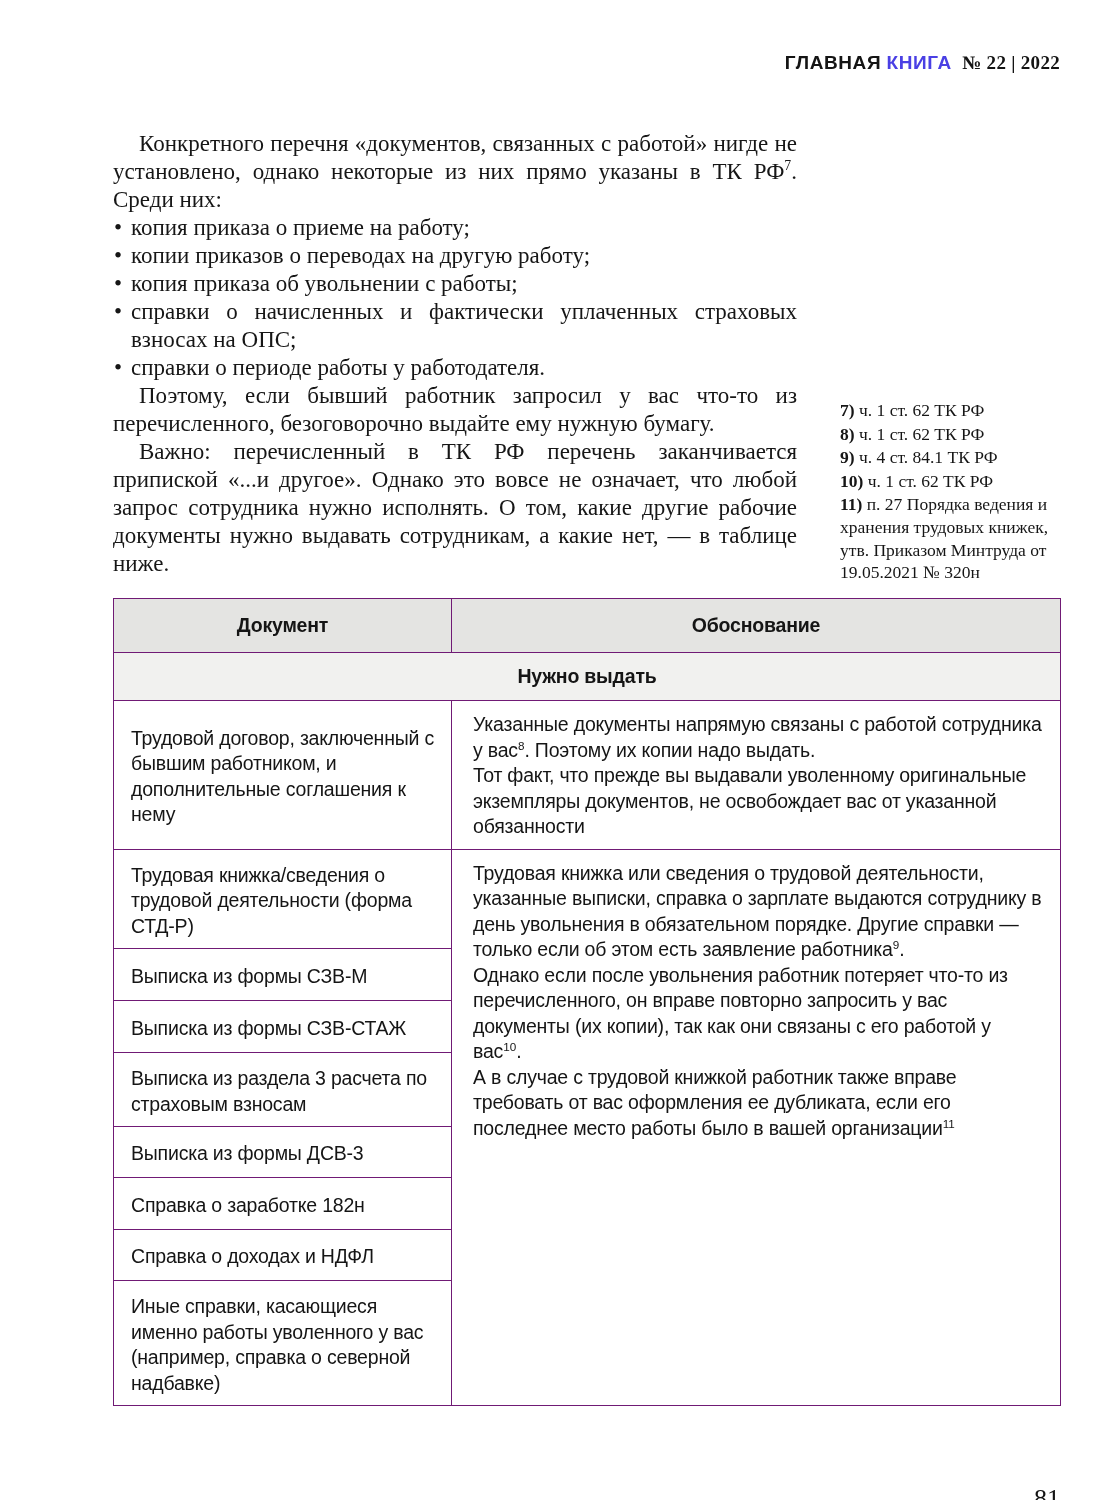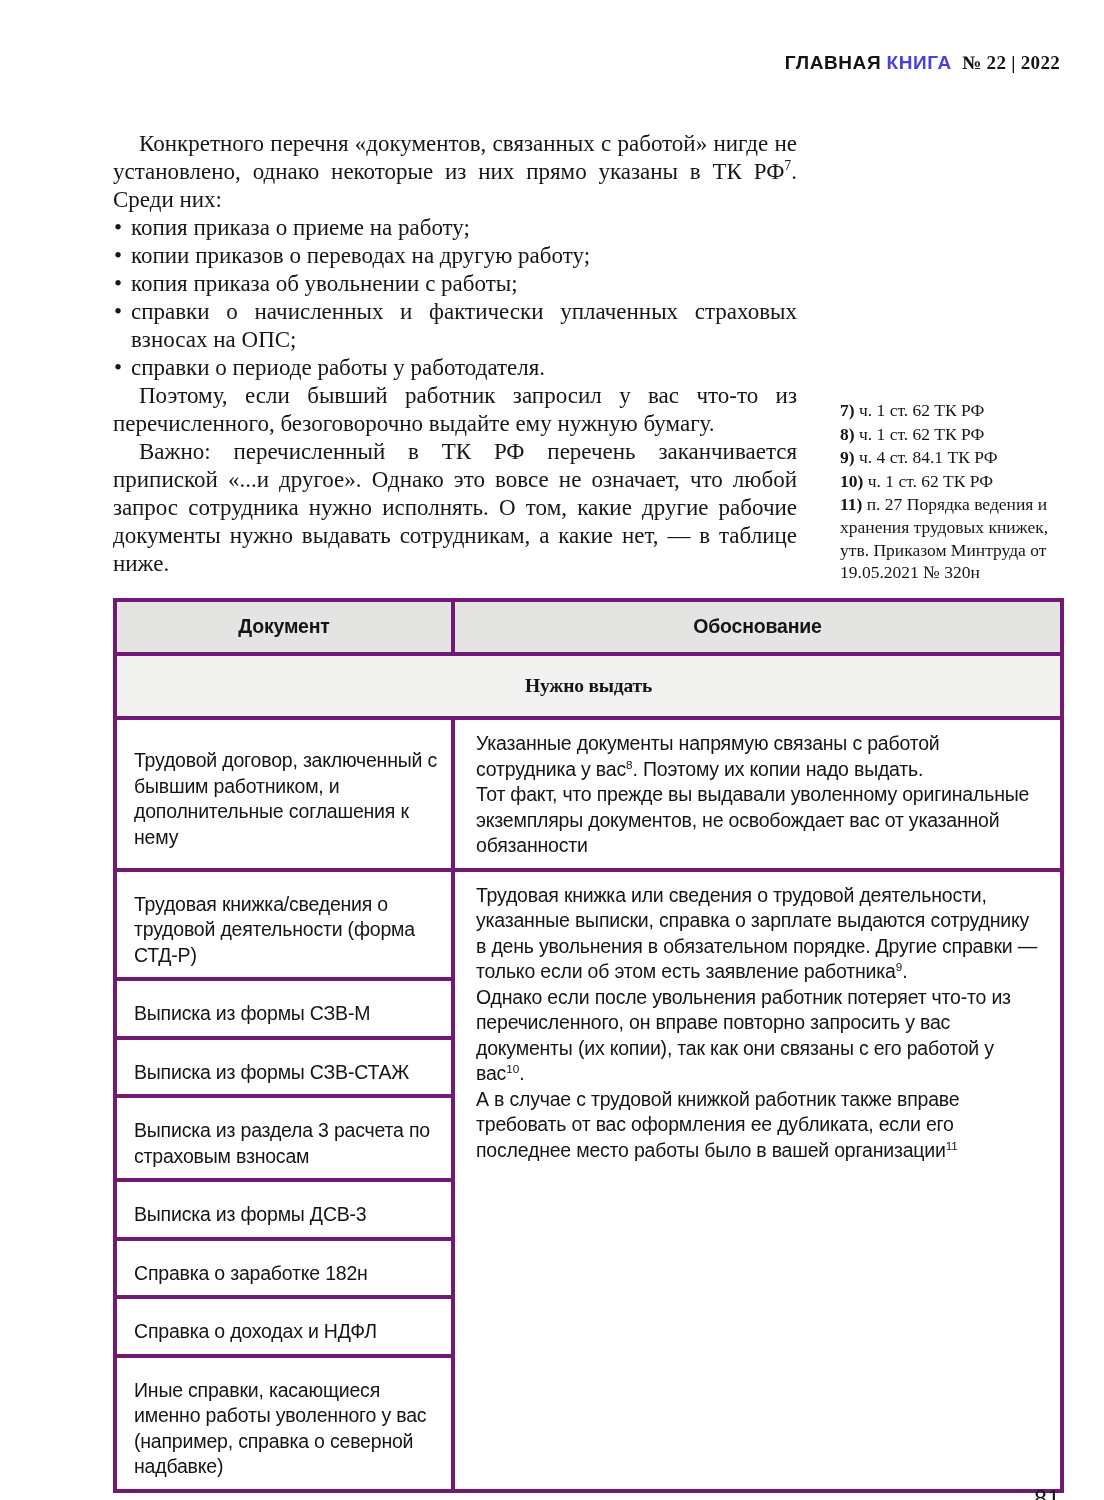--- a/index.html
+++ b/index.html
@@ -94,45 +94,45 @@
     table-layout: fixed;
     border-collapse: collapse;
     font-family: "Liberation Sans", sans-serif;
     font-size: 19.5px;
     line-height: 25.5px;
     letter-spacing: -0.2px;
     color: #151515;
   }
   .doc-table col.col-doc    { width: 338px; }
   .doc-table col.col-reason { width: 609px; }
-  .doc-table td { border: 4px solid #701a75; }
+  .doc-table td { border: 1px solid #701a75; }
   .doc-table tr.t-head td {
     background: #e4e4e2;
     font-weight: bold;
     text-align: center;
     vertical-align: middle;
   }
   .doc-table tr.t-section td {
     background: #f1f1ef;
     font-weight: bold;
     text-align: center;
     vertical-align: middle;
   }
   .doc-table td.doc-cell {
     vertical-align: middle;
-    padding: 20px 14px 9px 17px;
+    padding: 13px 14px 9px 17px;
     background: #ffffff;
   }
   .doc-table td.reason-cell {
     vertical-align: top;
     padding: 11px 16px 9px 21px;
     background: #ffffff;
   }
   .doc-table tbody tr:nth-child(1)  { height: 54px; }
-  .doc-table tbody tr:nth-child(2)  { height: 64px; font-family: Liberation Serif, serif; }
+  .doc-table tbody tr:nth-child(2)  { height: 48px; }
   .doc-table tbody tr:nth-child(3)  { height: 148px; }
   .doc-table tbody tr:nth-child(4)  { height: 95px; }
   .doc-table tbody tr:nth-child(5)  { height: 52px; }
   .doc-table tbody tr:nth-child(6)  { height: 52px; }
   .doc-table tbody tr:nth-child(7)  { height: 74px; }
   .doc-table tbody tr:nth-child(8)  { height: 51px; }
   .doc-table tbody tr:nth-child(9)  { height: 52px; }
   .doc-table tbody tr:nth-child(10) { height: 51px; }
   .doc-table tbody tr:nth-child(11) { height: 97px; }
 

